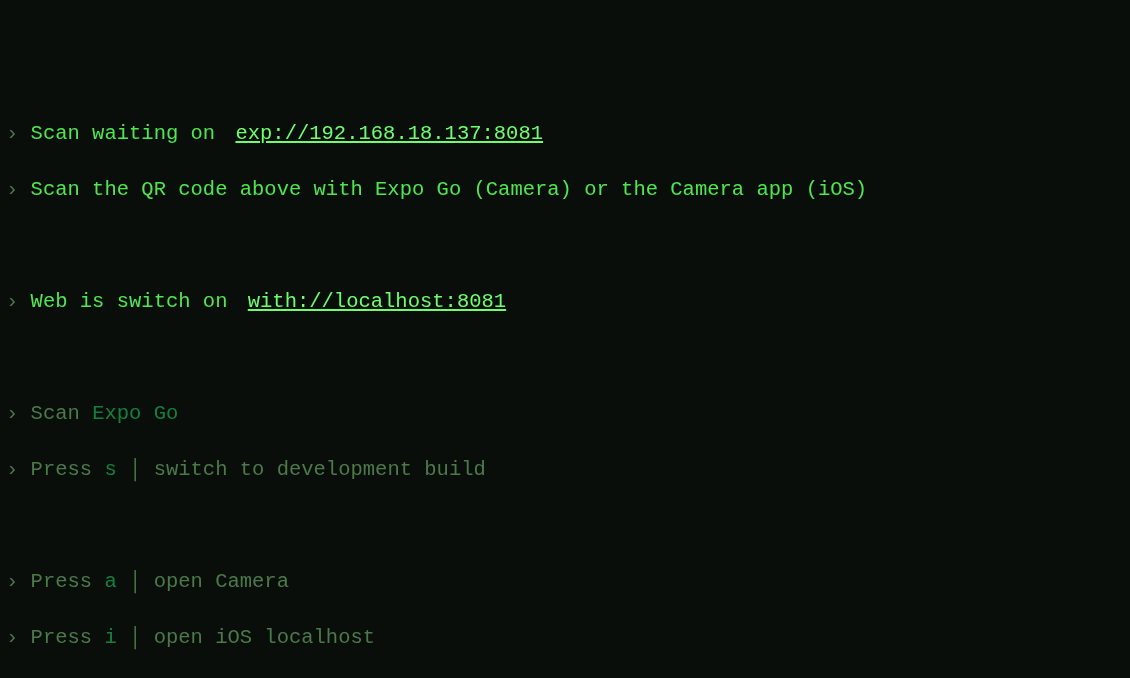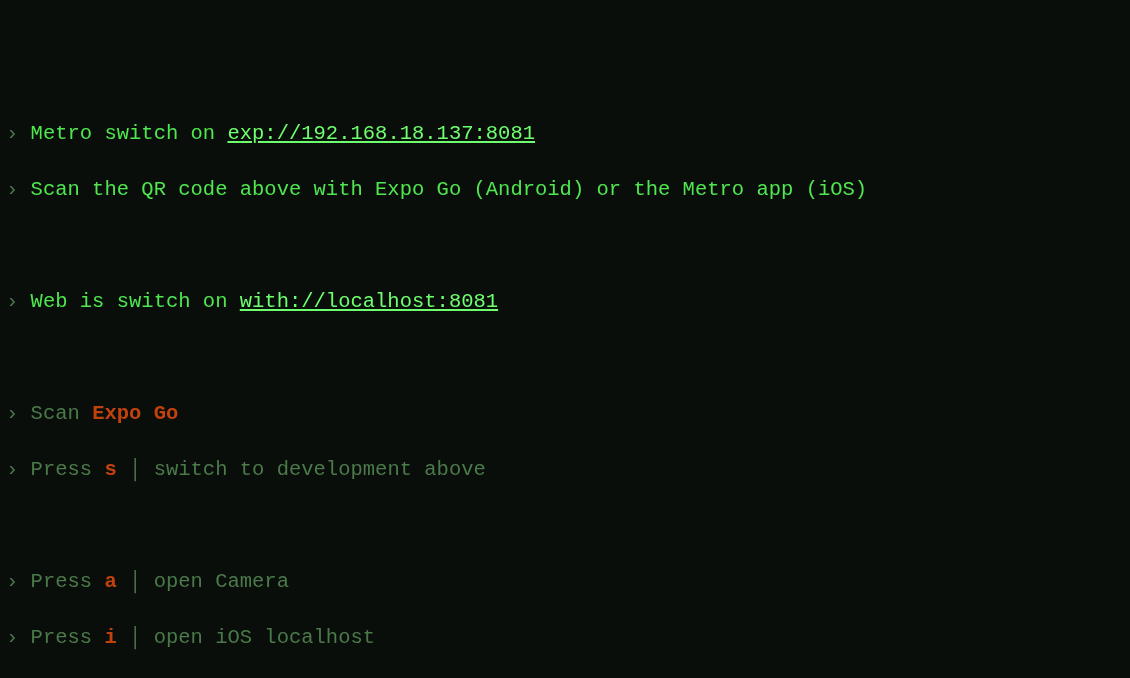--- a/index.html
+++ b/index.html
@@ -12,36 +12,36 @@
     padding: 8px 6px;
     width: 1130px;
     height: 678px;
     overflow: hidden;
     white-space: pre;
     font-weight: 500;
   }
   .line { display: block; }
   .caret { color: #4fe64f; }
   .dim { color: #4a7a4a; }
-  .bright { color: #c2410c; font-weight: 700; }
-  .link { color: #6eff6e; text-decoration: underline; }
+  .bright { color: #15803d; font-weight: 400; }
+  .link { color: #6eff6e; text-decoration: underline; margin-left: 8px; }
   .sep { color: #4a7a4a; }
 </style>
 </head>
 <body>
 
 
 
-<div class="line"><span class="caret dim">› </span><span>Metro switch on </span><span class="link">exp://192.168.18.137:8081</span></div>
-<div class="line"><span class="caret dim">› </span><span>Scan the QR code above with Expo Go (Android) or the Metro app (iOS)</span></div>
+<div class="line"><span class="caret dim">› </span><span>Scan waiting on </span><span class="link">exp://192.168.18.137:8081</span></div>
+<div class="line"><span class="caret dim">› </span><span>Scan the QR code above with Expo Go (Camera) or the Camera app (iOS)</span></div>
 <div class="line"> </div>
 <div class="line"><span class="caret dim">› </span><span>Web is switch on </span><span class="link">with://localhost:8081</span></div>
 <div class="line"> </div>
 <div class="line"><span class="caret dim">› </span><span class="dim">Scan </span><span class="bright">Expo Go</span></div>
-<div class="line"><span class="caret dim">› </span><span class="dim">Press </span><span class="bright">s</span><span class="sep"> │ </span><span class="dim">switch to development above</span></div>
+<div class="line"><span class="caret dim">› </span><span class="dim">Press </span><span class="bright">s</span><span class="sep"> │ </span><span class="dim">switch to development build</span></div>
 <div class="line"> </div>
 <div class="line"><span class="caret dim">› </span><span class="dim">Press </span><span class="bright">a</span><span class="sep"> │ </span><span class="dim">open Camera</span></div>
 <div class="line"><span class="caret dim">› </span><span class="dim">Press </span><span class="bright">i</span><span class="sep"> │ </span><span class="dim">open iOS localhost</span></div>
 
 
 
 
 
 
 

